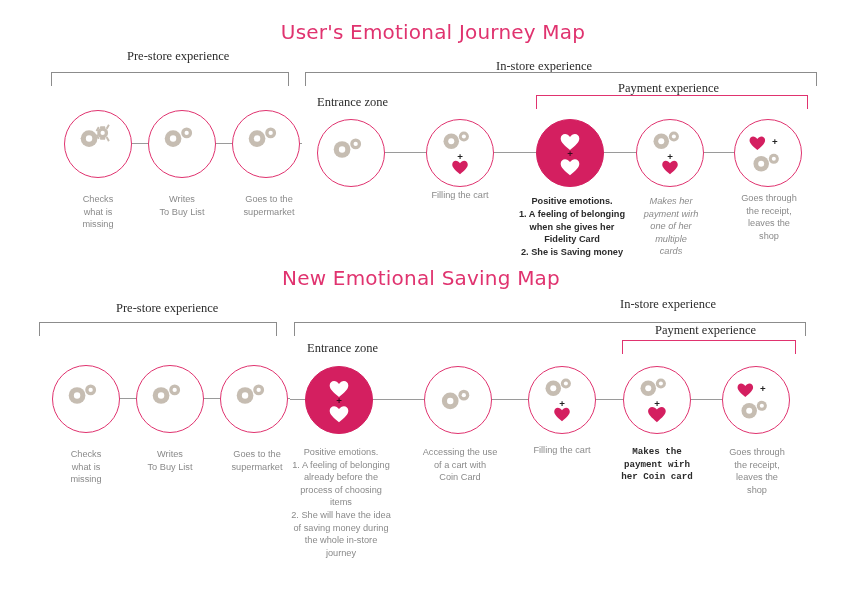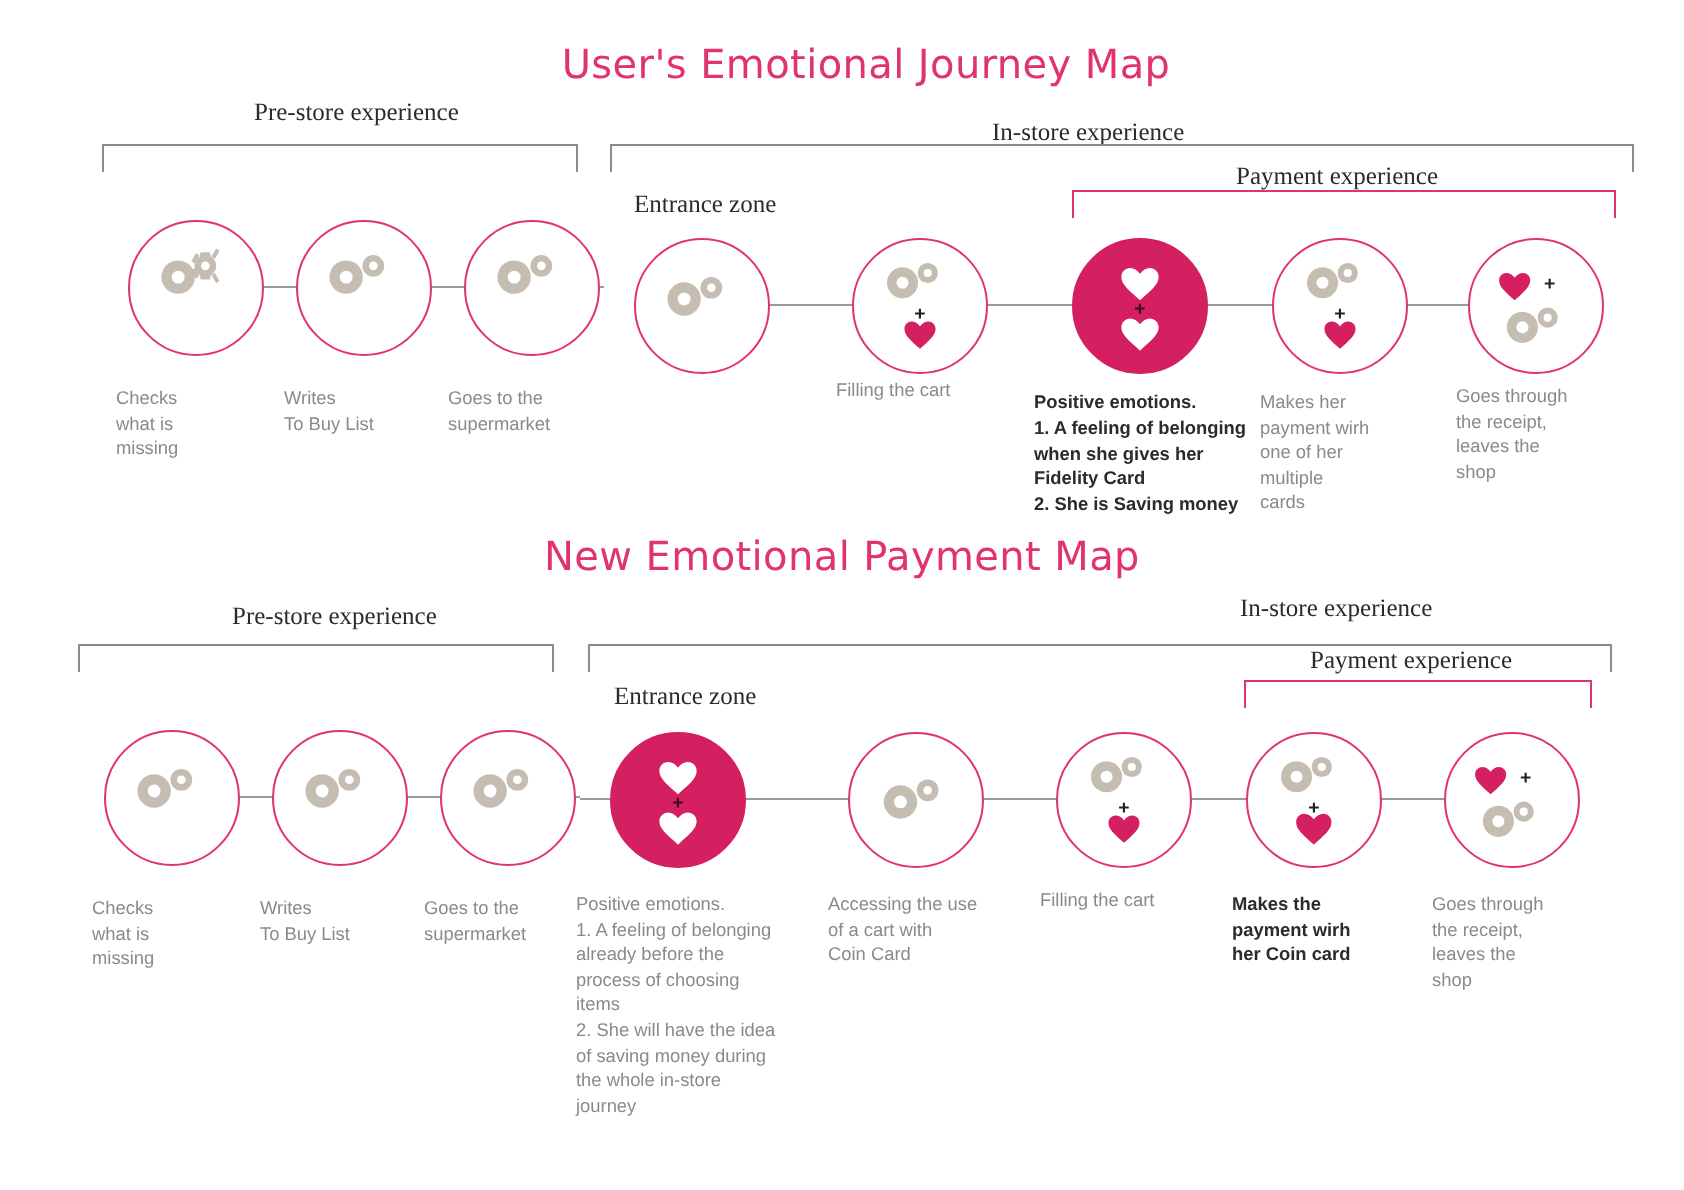--- a/index.html
+++ b/index.html
@@ -67,27 +67,28 @@
   }
   .node.solid {
     background: #d41f60;
     border-color: #d41f60;
   }
   .node-icons {
     position: absolute; inset: 0;
   }
   .caption {
     position: absolute;
+    text-align: center;
     font-size: 9.2px;
     line-height: 12.6px;
     color: #8a8a8a;
     font-family: "Liberation Sans", sans-serif;
     z-index: 3;
   }
-  .caption.dark { color: #2b2b2b; font-weight: bold; }
+  .caption.dark { color: #2b2b2b; font-weight: bold; font-family: Liberation Mono, monospace; }
   .caption.emotions {
     color: #2b2b2b; font-weight: bold;
     font-size: 9.2px; line-height: 12.8px;
   }
 </style>
 </head>
 <body>
 
 <div class="map map-top">
 
@@ -182,40 +183,40 @@
       <g fill="#c6bdb2">
         <circle cx="25" cy="22" r="8"></circle>
         <circle cx="25" cy="22" r="3.1" fill="#ffffff"></circle>
         <circle cx="38" cy="17" r="5.2"></circle>
         <circle cx="38" cy="17" r="2.1" fill="#ffffff"></circle>
       </g>
       <text x="34" y="41" font-size="10" font-family="Liberation Sans, sans-serif" font-weight="bold" fill="#222" text-anchor="middle">+</text>
       <path d="M34 56 c-5-4.5-8-7-8-10.2 0-2.3 1.8-3.8 3.7-3.8 1.6 0 3.2 1 4.3 2.5 1.1-1.5 2.7-2.5 4.3-2.5 1.9 0 3.7 1.5 3.7 3.8 0 3.2-3 5.7-8 10.2z" fill="#d41f60"></path>
     </svg>
   </div>
-  <div class="caption" style="top:195px; left:618px; width:82px;">Makes her<br>payment wirh<br>one of her<br>multiple<br>cards</div>
+  <div class="caption" style="top:195px; left:618px; width:82px;font-style:italic;">Makes her<br>payment wirh<br>one of her<br>multiple<br>cards</div>
 
   <div class="node" style="top:119px; left:722px;">
     <svg class="node-icons" viewBox="0 0 68 68">
       <path d="M23 31 c-5-4.5-8-7-8-10.2 0-2.3 1.8-3.8 3.7-3.8 1.6 0 3.2 1 4.3 2.5 1.1-1.5 2.7-2.5 4.3-2.5 1.9 0 3.7 1.5 3.7 3.8 0 3.2-3 5.7-8 10.2z" fill="#d41f60"></path>
       <text x="41" y="26" font-size="10" font-family="Liberation Sans, sans-serif" font-weight="bold" fill="#222" text-anchor="middle">+</text>
       <g fill="#c6bdb2">
         <circle cx="27" cy="45" r="8"></circle>
         <circle cx="27" cy="45" r="3.1" fill="#ffffff"></circle>
         <circle cx="40" cy="40" r="5.2"></circle>
         <circle cx="40" cy="40" r="2.1" fill="#ffffff"></circle>
       </g>
     </svg>
   </div>
   <div class="caption" style="top:192px; left:716px; width:82px;">Goes through<br>the receipt,<br>leaves the<br>shop</div>
 </div>
 
 <div class="map map-bottom">
 
-  <div class="title title-2" style="top:-2px;">New Emotional Payment Map</div>
+  <div class="title title-2" style="top:-2px;">New Emotional Saving Map</div>
 
   <div class="phase-label" style="top:33px; left:116px;">Pre-store experience</div>
   <div class="phase-label" style="top:29px; left:620px;">In-store experience</div>
   <div class="phase-label" style="top:73px; left:307px;">Entrance zone</div>
   <div class="phase-label" style="top:55px; left:655px;">Payment experience</div>
 
   <div class="bracket" style="top:54px; left:39px; width:238px;"></div>
   <div class="bracket" style="top:54px; left:294px; width:512px;"></div>
   <div class="bracket pinkb" style="top:72px; left:622px; width:174px;"></div>
 

